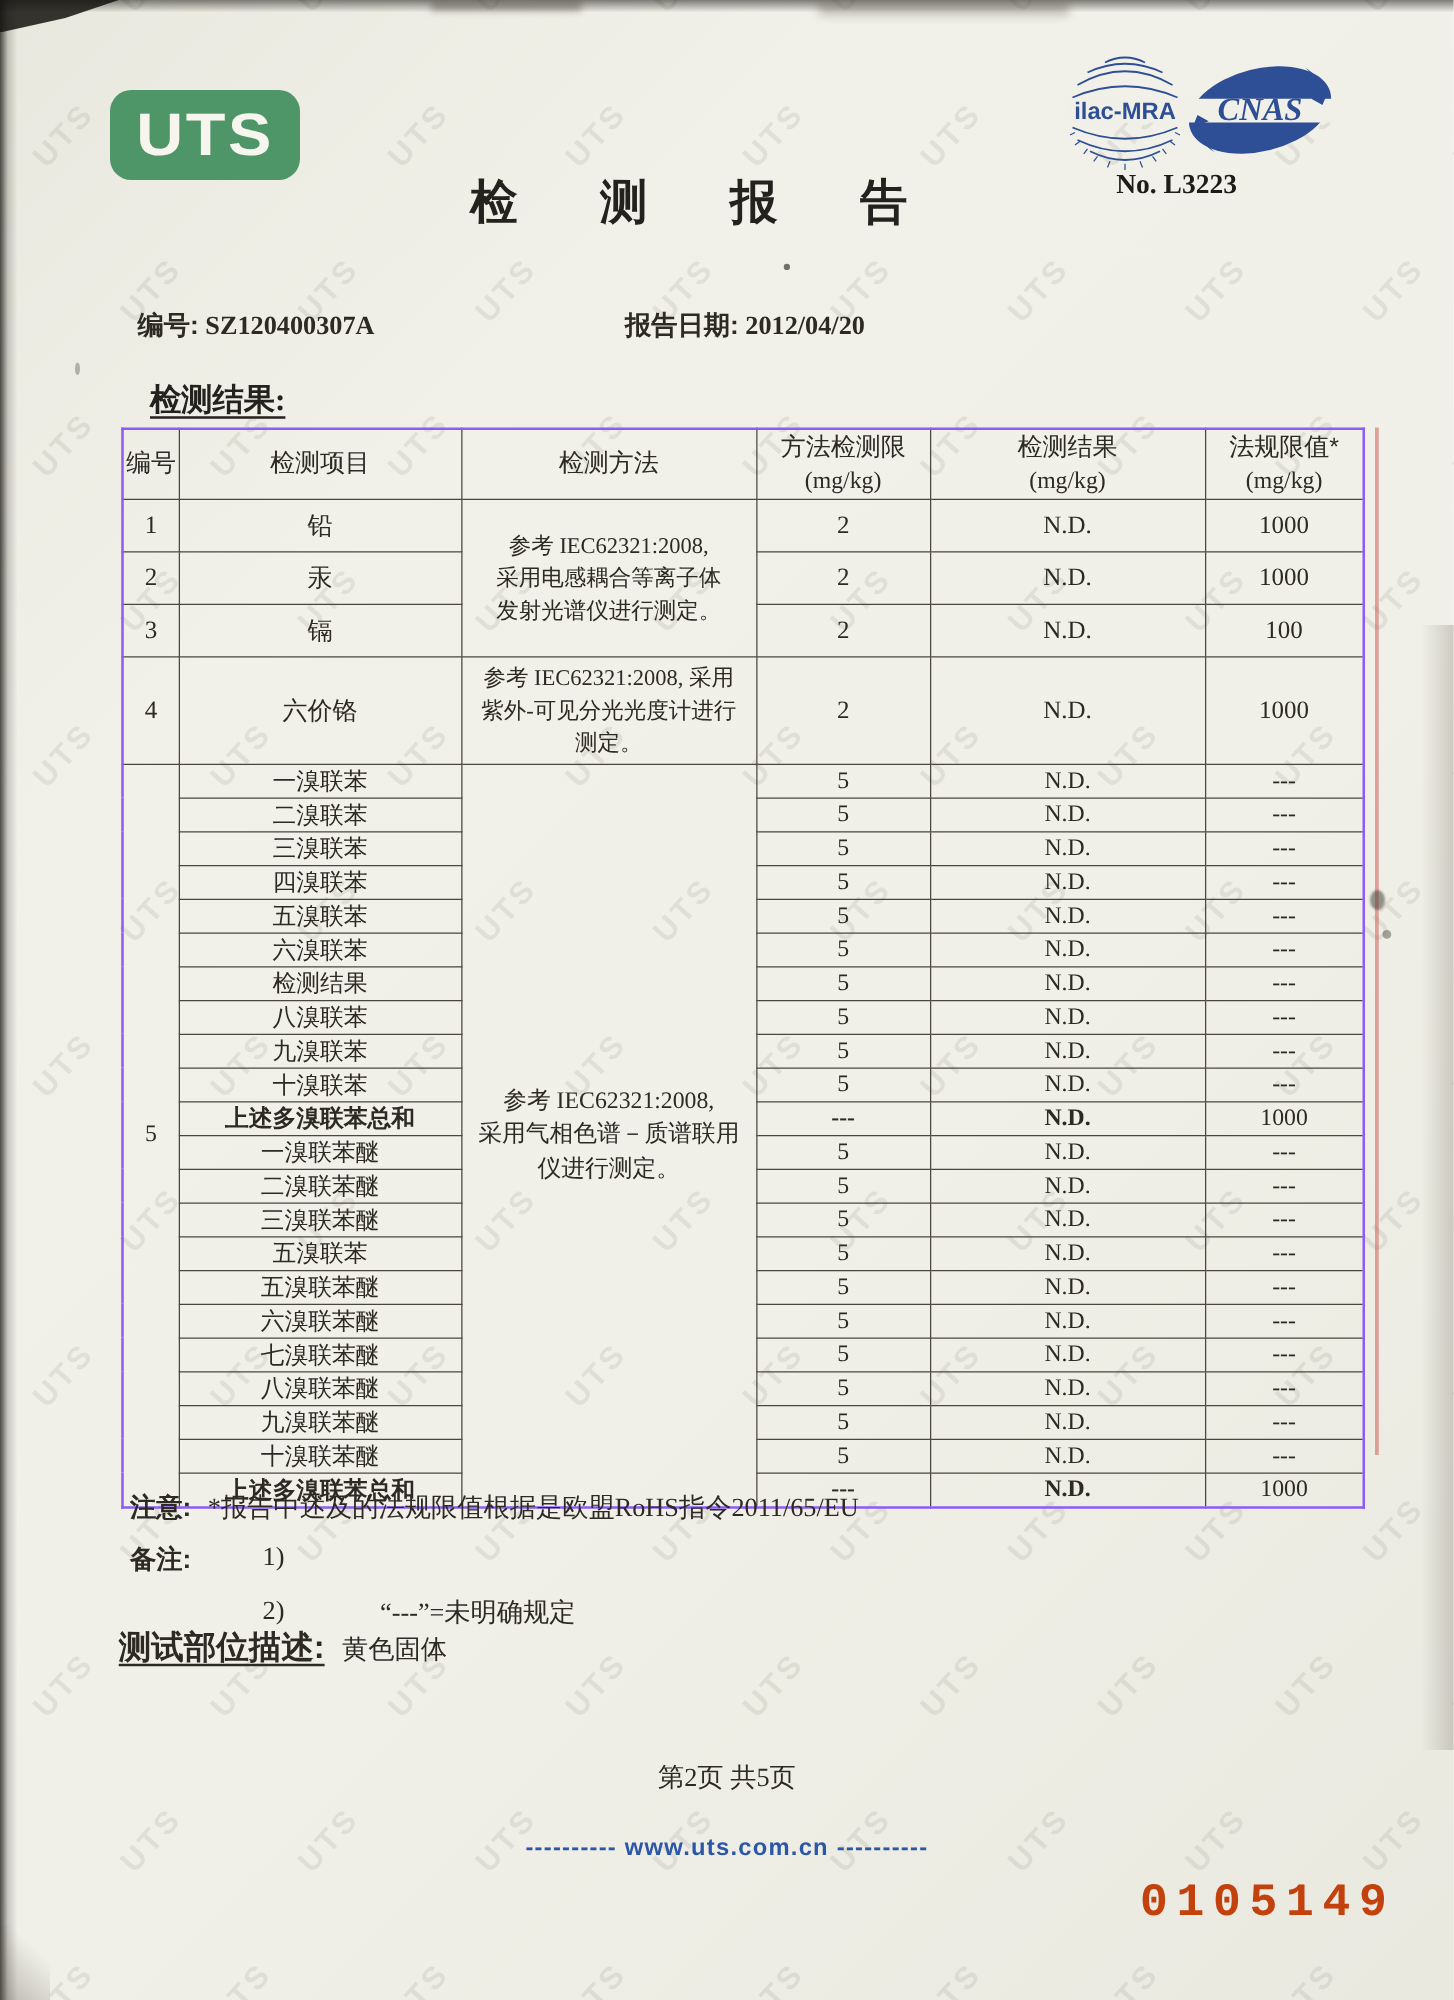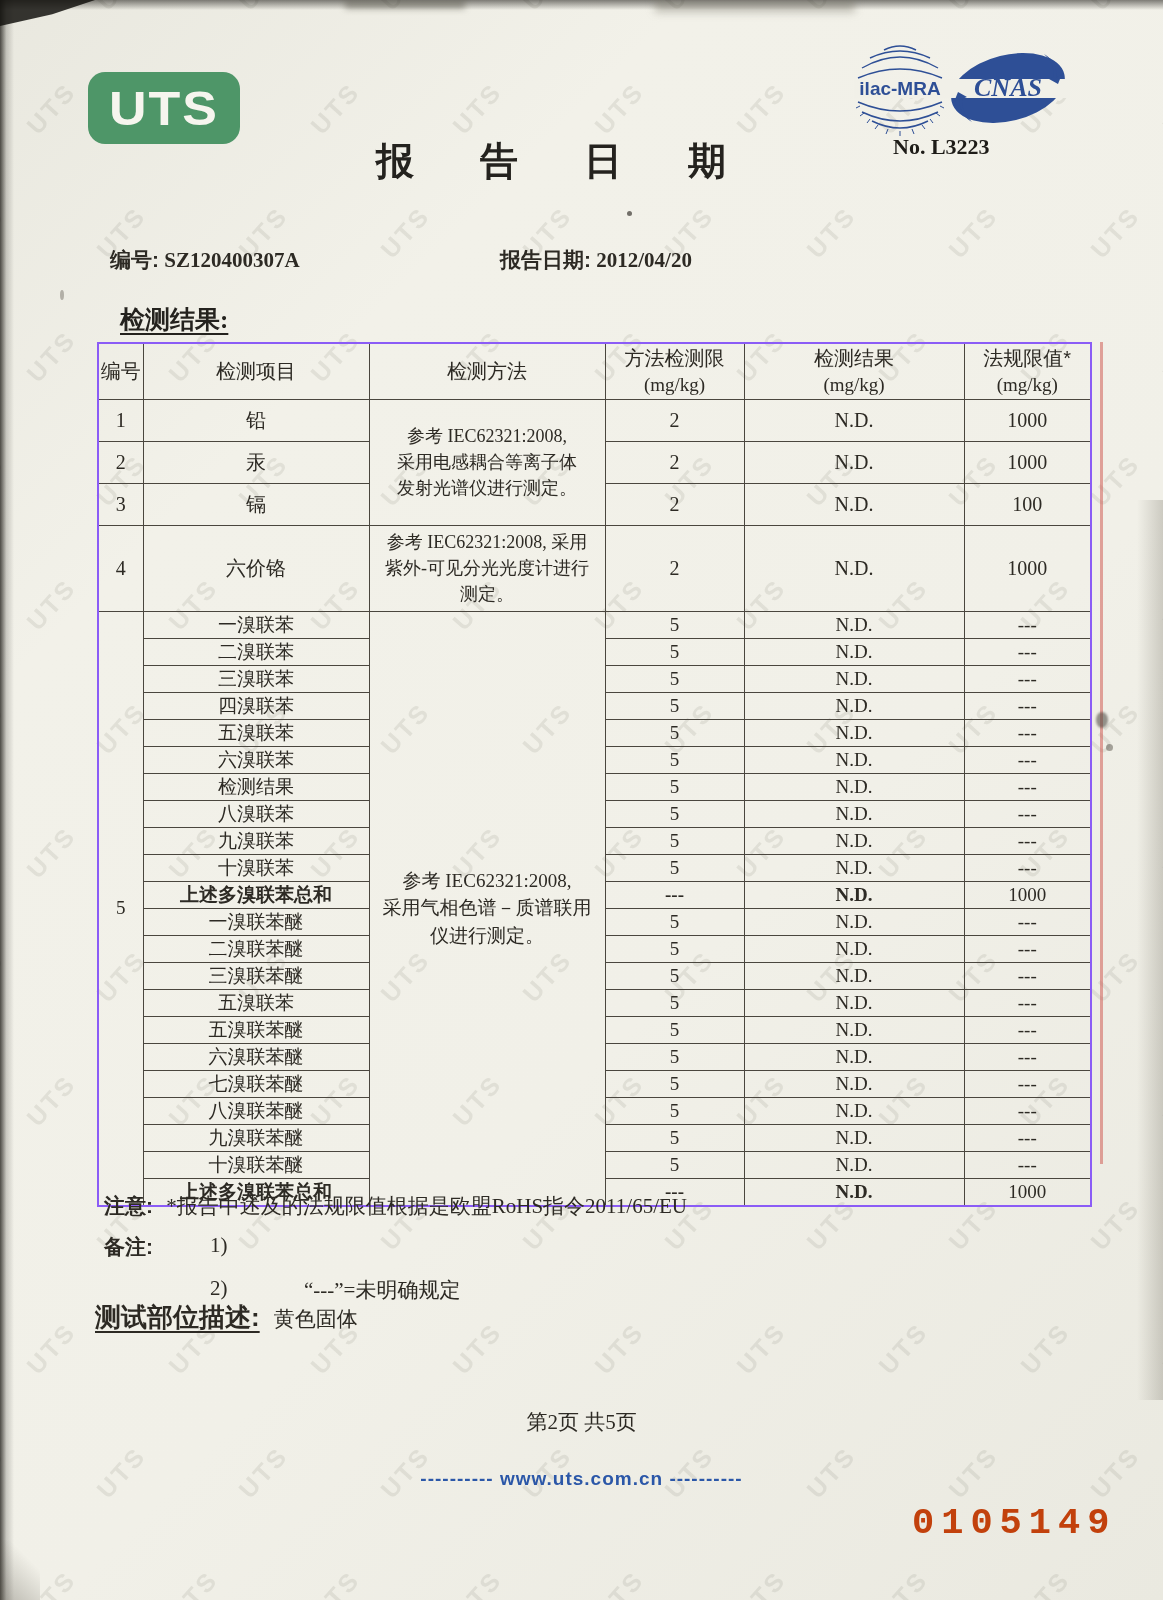--- a/index.html
+++ b/index.html
@@ -241,21 +241,21 @@
 <div class="speck1"></div>
 <div class="speck2"></div>
 <div class="speck3"></div>
 <div class="speck4"></div>
 <div class="corner-bl"></div>
 
 <div class="uts-logo">
   <span>UTS</span>
 </div>
 
-<div class="doc-title hei">报告日期</div>
+<div class="doc-title hei">检测报告</div>
 
 <div class="accred">
   <svg width="230" height="100" viewBox="0 0 230 100">
 
     <g stroke="#2e4f96" fill="none" stroke-width="1.4">
       <circle cx="52" cy="48" r="44" stroke="none" fill="none"></circle>
       <path d="M14,28 Q52,6 90,28"></path>
       <path d="M10,38 Q52,20 94,38"></path>
       <path d="M22,18 Q52,4 82,18"></path>
       <path d="M10,62 Q52,80 94,62"></path>

